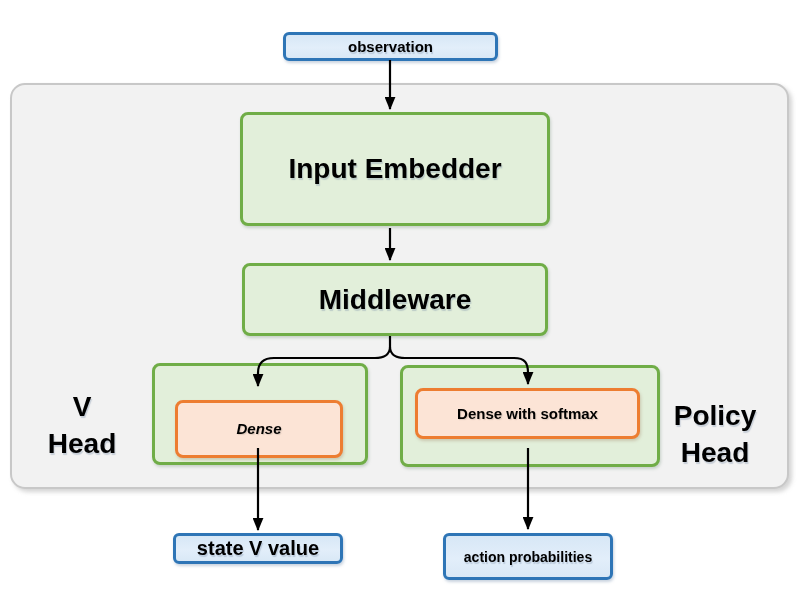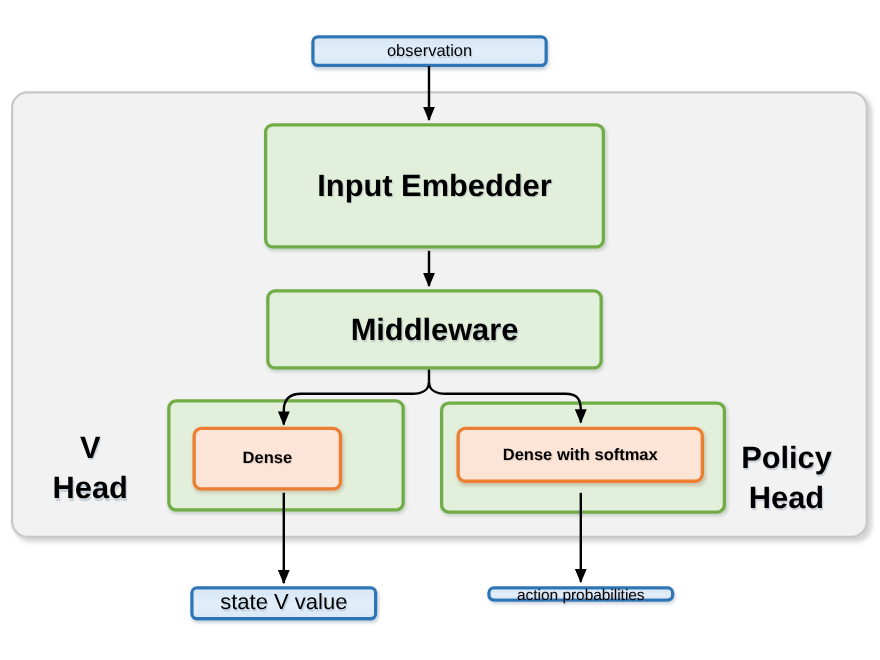--- a/index.html
+++ b/index.html
@@ -27,25 +27,25 @@
     text-align:center;z-index:2;
   }
   .node .lbl{text-shadow:1px 1.5px 1px rgba(120,140,165,0.35);}
 
   
   .io{
     background:linear-gradient(#d7e7f6,#e2eefa 55%,#d9e8f6);
     border:3px solid var(--io_border);
     border-radius:6px;
     box-shadow:1px 2px 3px rgba(120,145,175,0.4);
-    font-weight:normal;font-size:15px;
+    font-weight:bold;font-size:15px;
   }
   .io-observation{left:283px;top:32px;width:215px;height:29px;}
   .io-state-v{left:173px;top:533px;width:170px;height:31px;font-size:20px;}
-  .io-action-prob{left:443px;top:533px;width:170px;height:14px;font-size:14px;}
+  .io-action-prob{left:443px;top:533px;width:170px;height:47px;font-size:14px;}
 
   
   .block{
     background:var(--block_fill);
     border:3px solid var(--block_border);
     border-radius:8px;
     box-shadow:1px 2px 3px rgba(120,150,125,0.35);
     font-weight:bold;font-size:28px;justify-content:center;
   }
   .block-input-embedder{left:240px;top:112px;width:310px;height:114px;}
@@ -56,21 +56,21 @@
   
   .dense{
     background:var(--dense_fill);
     border:3px solid var(--dense_border);
     border-radius:8px;
     box-shadow:1px 2px 3px rgba(160,130,100,0.35);
     z-index:2;
   }
   .dense .dense-title{font-weight:bold;font-size:15px;line-height:20px;text-shadow:1px 1px 1px rgba(150,140,130,0.3);}
   .dense .dense-sub{font-weight:normal;font-size:16px;line-height:20px;}
-  .dense-v{left:175px;top:388px;width:136px;height:58px;}
+  .dense-v{left:175px;top:400px;width:168px;height:58px;font-style:italic;}
   .dense-policy{left:415px;top:388px;width:225px;height:51px;}
 
   
   .head-label{
     font-weight:bold;font-size:28px;line-height:37px;text-align:center;z-index:2;
     text-shadow:1px 2px 1px rgba(120,140,165,0.35);
   }
   .head-label-v{left:22px;top:388px;width:120px;}
   .head-label-policy{left:642px;top:397px;width:146px;}
 

